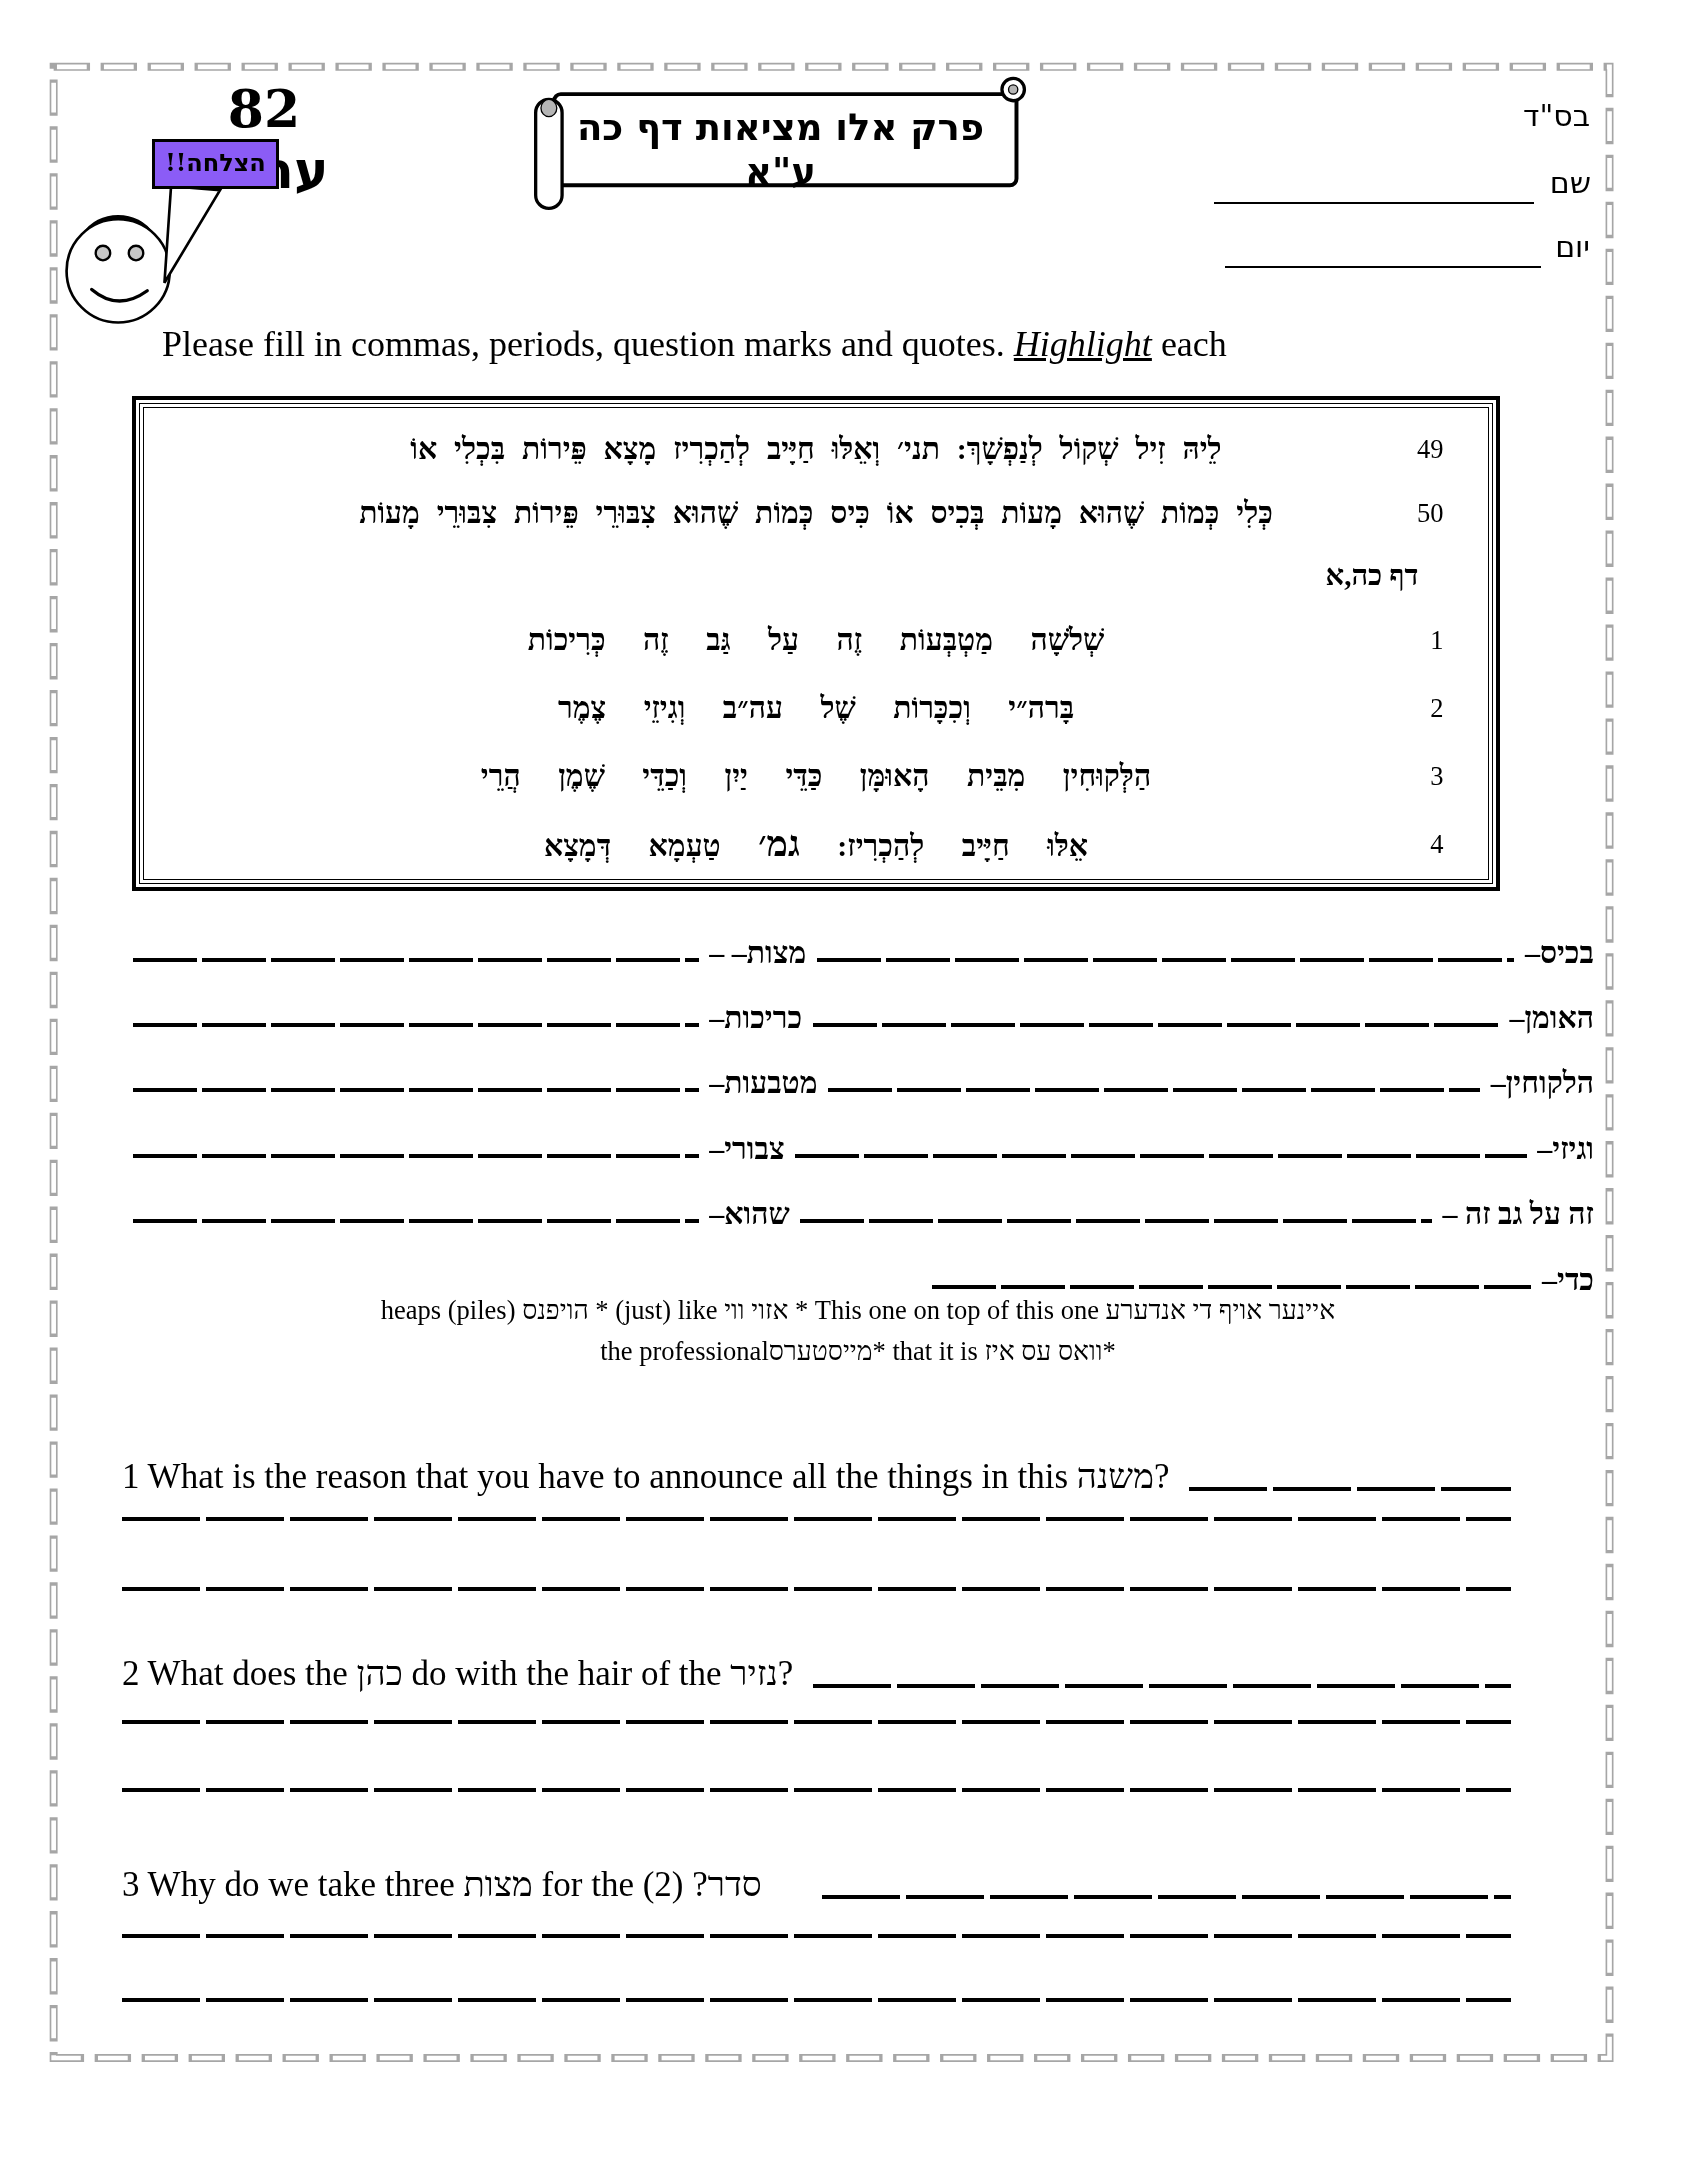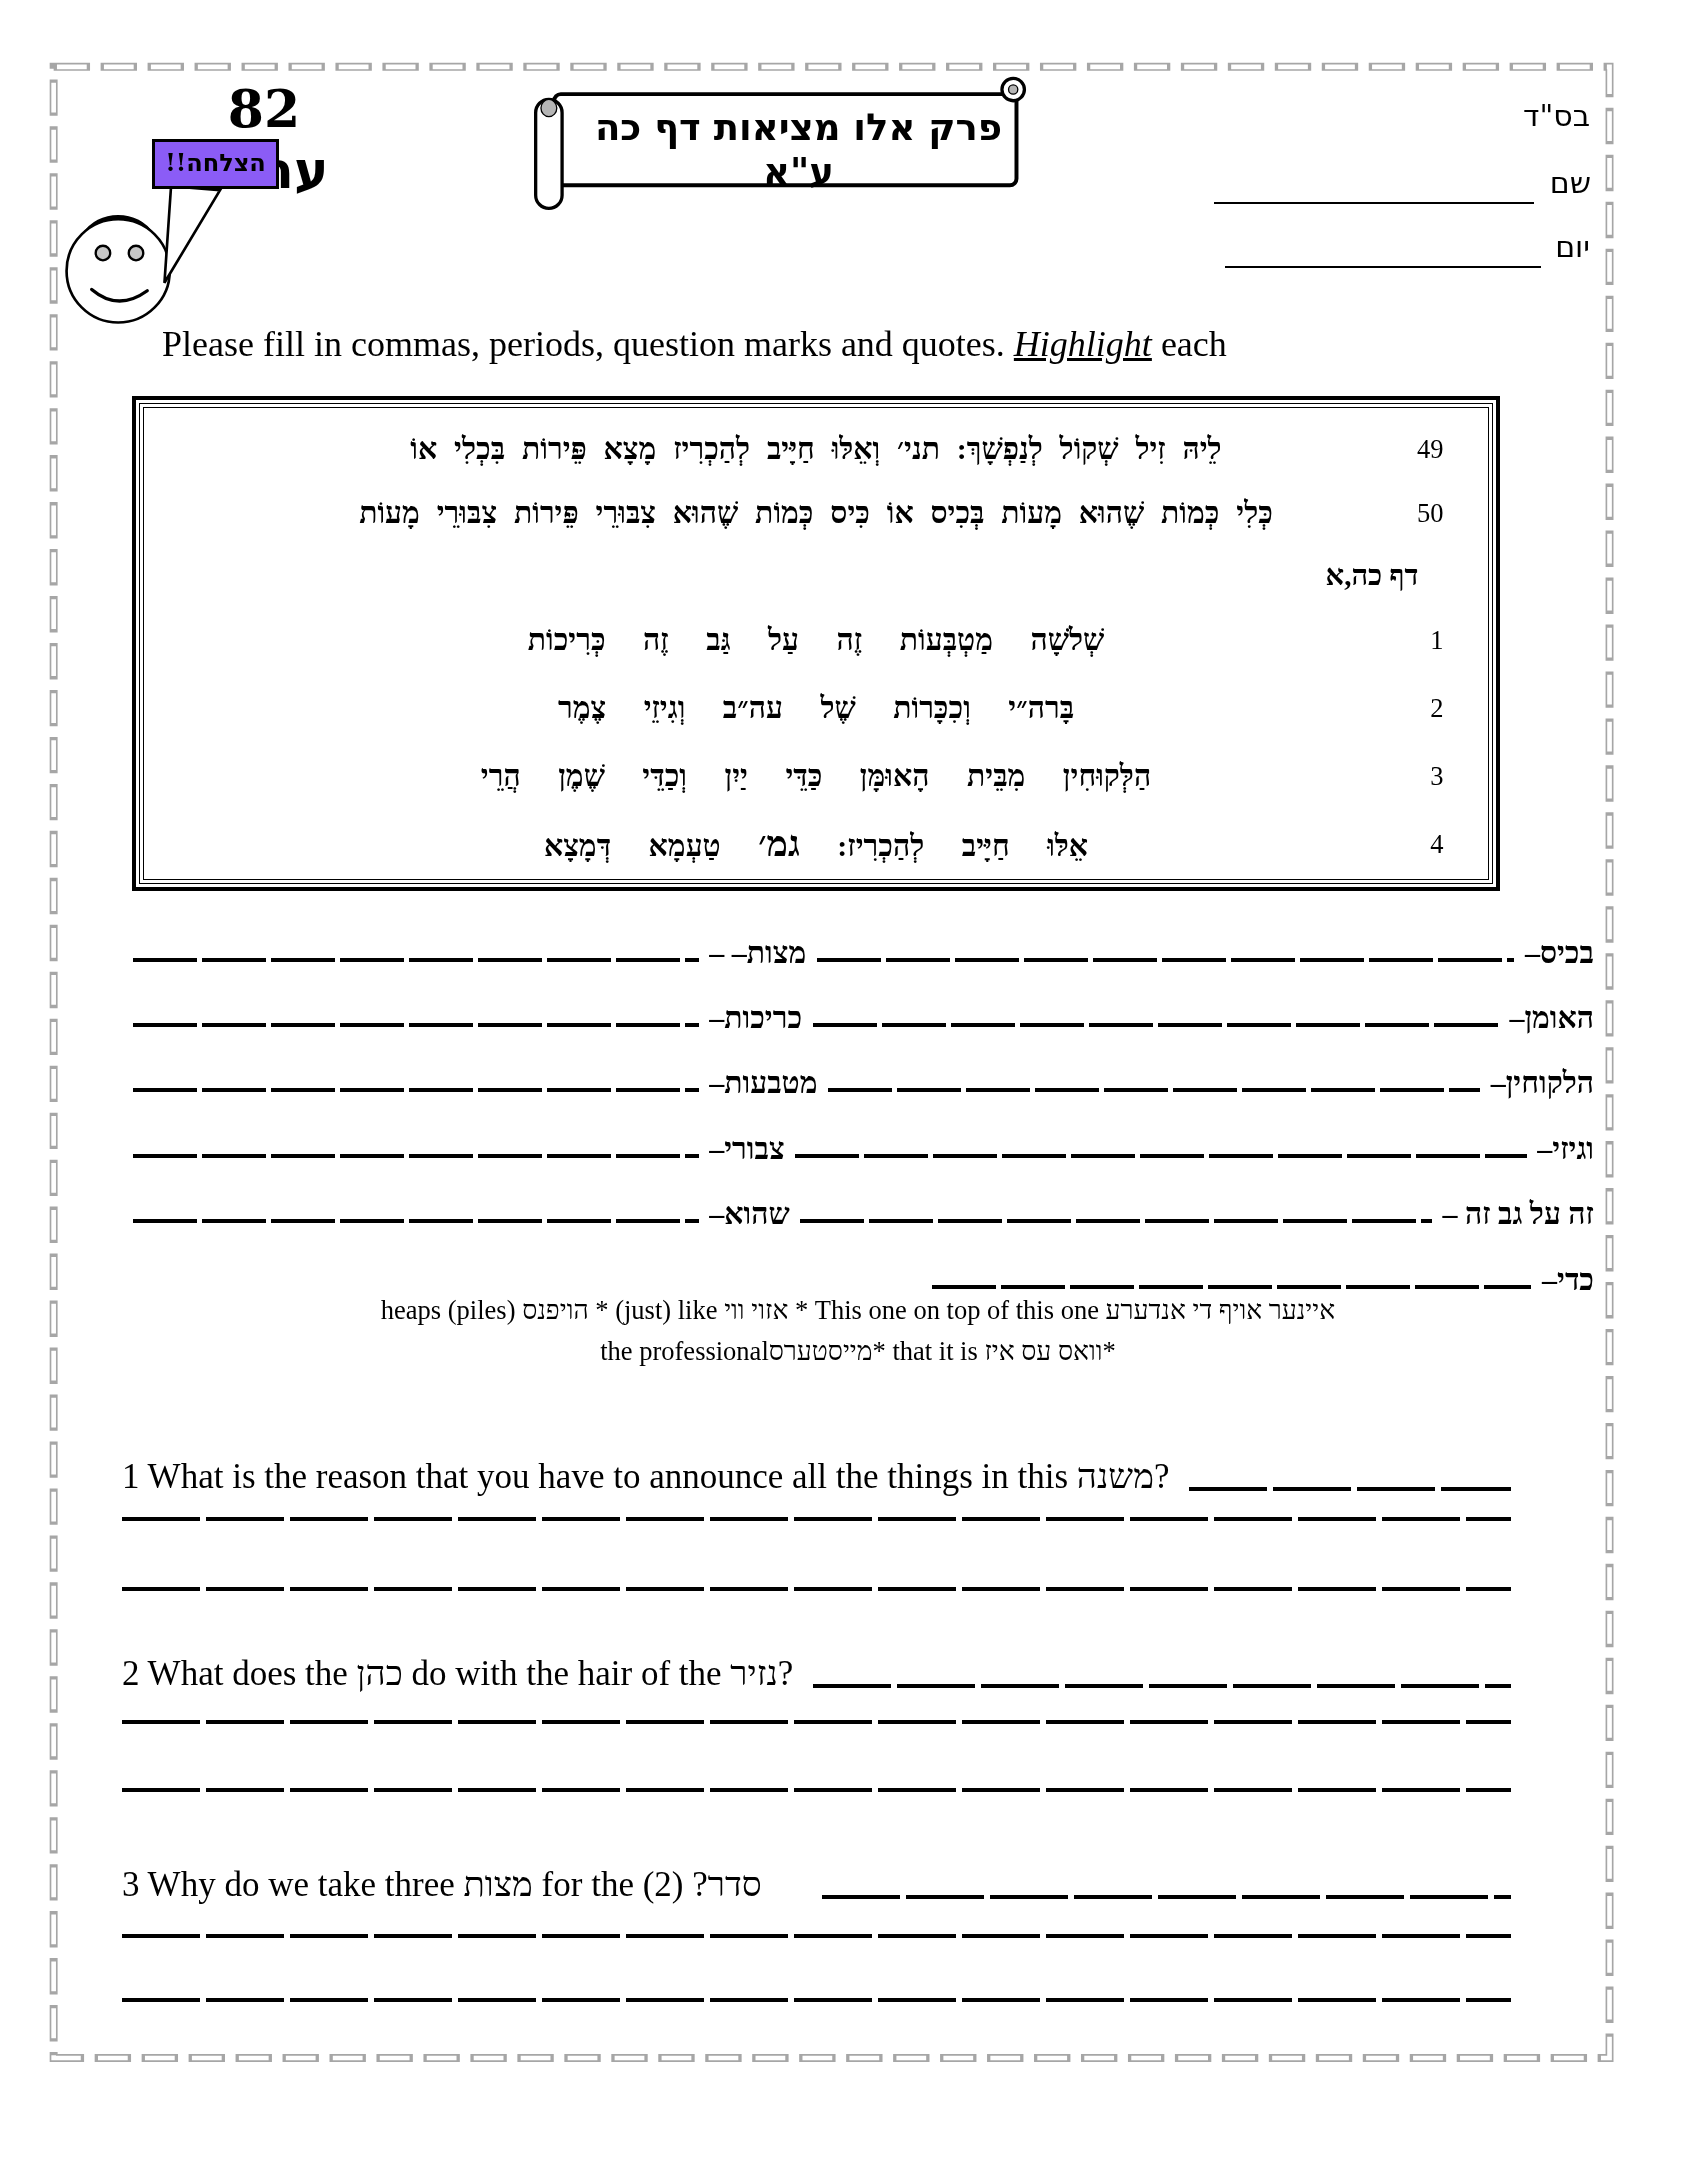--- a/index.html
+++ b/index.html
@@ -9,21 +9,21 @@
   .heb{direction:rtl;unicode-bidi:embed;font-family:"DejaVu Serif","DejaVu Sans",serif;}
   .mix{direction:ltr;font-family:"Liberation Serif","DejaVu Serif","DejaVu Sans",serif;}
 
   
   #border-svg{position:absolute;left:0;top:0;}
 
   
   .ws-title{left:155px;top:78px;width:218px;text-align:center;font-size:52px;font-weight:bold;}
   .bubble{left:152px;top:139px;width:127px;height:50px;border:3.3px solid #000;box-sizing:border-box;
           background:#8b5cf6;text-align:center;font-size:24px;font-weight:bold;line-height:42px;z-index:3;}
-  .scroll-text{left:580px;top:105px;width:437px;text-align:center;font-size:37px;font-weight:bold;z-index:3;}
+  .scroll-text{left:562px;top:105px;width:437px;text-align:center;font-size:37px;font-weight:bold;z-index:3;}
   .bsd{left:1478px;top:98px;width:112px;text-align:right;font-size:30px;}
   .hdr-label{font-size:30px;text-align:right;}
   .thinline{height:2px;background:#000;}
 
   
   .instr1{left:162px;top:323px;width:1403px;font-size:36px;}
   .instr2{left:239px;top:372px;width:926px;font-size:36px;}
   .hl{font-style:italic;font-weight:400;text-decoration:underline;}
 
   

